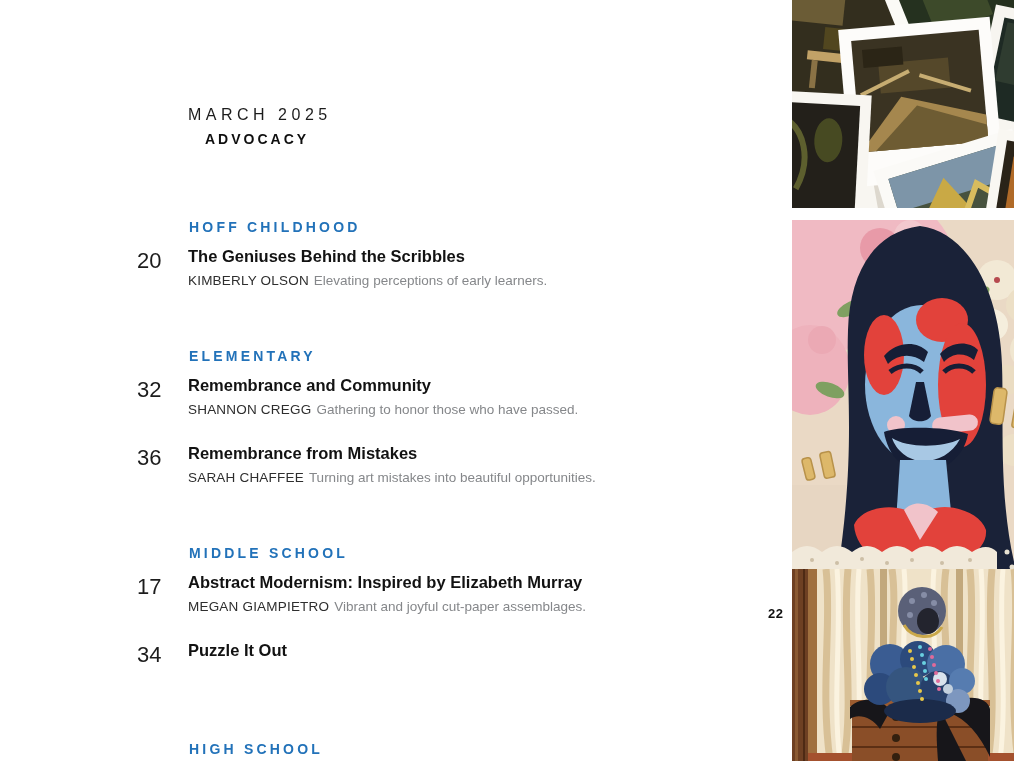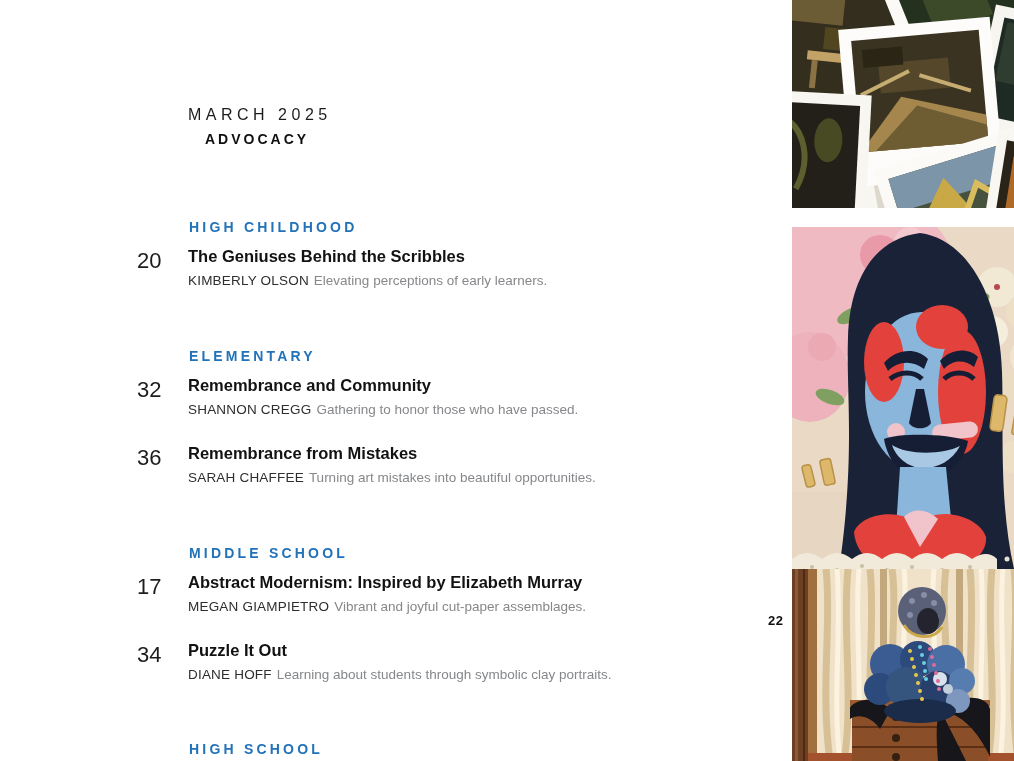--- a/index.html
+++ b/index.html
@@ -52,21 +52,21 @@
   .photo-label.dark { color:#101010; }
 </style>
 </head>
 <body>
 
 <header>
   <div class="issue-date">MARCH 2025</div>
   <h1 class="mag-title">ADVOCACY</h1>
 </header>
 
-<h2 class="section-label" style="top:219px">HIGH CHILDHOOD</h2>
+<h2 class="section-label" style="top:219px">HOFF CHILDHOOD</h2>
 
 <article class="entry" style="top:247px">
   <div class="page-num">20</div>
   <div class="entry-body">
     <h3 class="entry-title">The Geniuses Behind the Scribbles</h3>
     <p class="entry-meta"><span class="author">KIMBERLY OLSON</span><span class="desc">Elevating perceptions of early learners.</span></p>
   </div>
 </article>
 
 <h2 class="section-label" style="top:348px">ELEMENTARY</h2>
@@ -94,21 +94,20 @@
   <div class="entry-body">
     <h3 class="entry-title">Abstract Modernism: Inspired by Elizabeth Murray</h3>
     <p class="entry-meta"><span class="author">MEGAN GIAMPIETRO</span><span class="desc">Vibrant and joyful cut-paper assemblages.</span></p>
   </div>
 </article>
 
 <article class="entry" style="top:641px">
   <div class="page-num">34</div>
   <div class="entry-body">
     <h3 class="entry-title">Puzzle It Out</h3>
-    <p class="entry-meta"><span class="author">DIANE HOFF</span><span class="desc">Learning about students through symbolic clay portraits.</span></p>
   </div>
 </article>
 
 <h2 class="section-label" style="top:741px">HIGH SCHOOL</h2>
 
 <figure class="photo" style="top:0; height:208px">
   <svg width="257" height="208" viewBox="0 0 257 208">
     <rect width="257" height="208" fill="#ddd8ce"></rect>
     <g transform="rotate(24 210 10)">
         <rect x="150" y="-60" width="130" height="110" fill="#f6f4ef"></rect>
@@ -164,21 +163,21 @@
     <g transform="rotate(3 30 165)">
         <rect x="-32" y="93" width="108" height="145" fill="#f8f6f1"></rect>
         <rect x="-21" y="104" width="86" height="123" fill="#23201a"></rect>
         <path d="M-10 120 C10 130 20 160 5 190" stroke="#5d5f2e" stroke-width="6" fill="none"></path>
         <ellipse cx="35" cy="140" rx="14" ry="22" fill="#474a22"></ellipse>
       </g>
   </svg>
   <figcaption class="photo-label light">29</figcaption>
 </figure>
 
-<figure class="photo" style="top:227px; height:414px">
+<figure class="photo" style="top:220px; height:414px">
   <svg width="257" height="350" viewBox="0 0 257 350">
     <rect width="257" height="350" fill="#ead9c5"></rect>
     <ellipse cx="45" cy="45" rx="118" ry="85" fill="#f0bac3"></ellipse>
     <ellipse cx="18" cy="150" rx="40" ry="45" fill="#eeb2bc"></ellipse>
     <circle cx="88" cy="28" r="20" fill="#e89aa8"></circle>
     <circle cx="118" cy="16" r="16" fill="#f2c9ce"></circle>
     <ellipse cx="60" cy="88" rx="16" ry="7" fill="#7fa061" transform="rotate(-25 60 88)"></ellipse>
     <circle cx="30" cy="120" r="14" fill="#eba9b4"></circle>
     <ellipse cx="38" cy="170" rx="15" ry="7" fill="#7fa061" transform="rotate(20 38 170)"></ellipse>
     <g>

